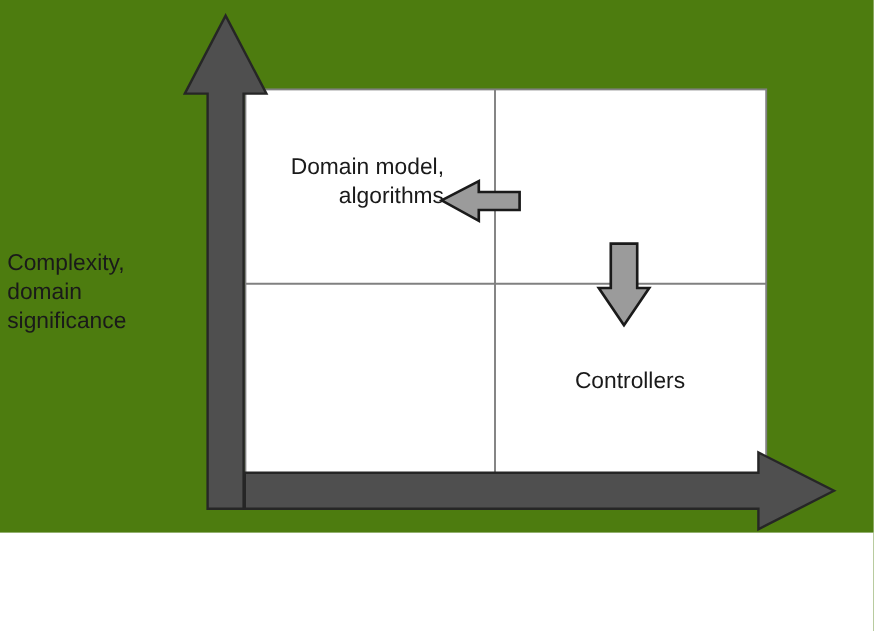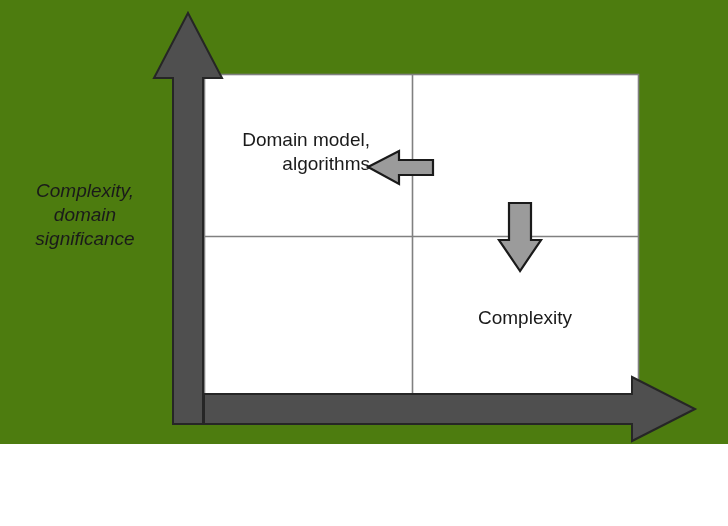--- a/index.html
+++ b/index.html
@@ -54,24 +54,23 @@
   }
   #label-q4 {
     left: 445px;
     top: 306px;
     width: 160px;
     text-align: center;
   }
   
   #label-y-axis {
     left: 6px;
-    top: 179px;
+    top: 208px;
     width: 158px;
-    text-align: center;
-    font-style: italic;
+    text-align: left;
   }
   #label-x-axis {
     left: 283px;
     top: 437px;
     width: 236px;
     text-align: center;
   }
 </style>
 </head>
 <body>
@@ -126,20 +125,20 @@
                L 541,240 Z" fill="#9b9b9b" stroke="#1a1a1a" stroke-width="2.2" stroke-linejoin="miter"></path>
     </g>
 
   </svg>
 
   <div class="txt" id="label-q2">Domain model,
 algorithms</div>
 
 
 
-  <div class="txt" id="label-q4">Complexity</div>
+  <div class="txt" id="label-q4">Controllers</div>
 
   <div class="txt" id="label-y-axis">Complexity,
 domain
 significance</div>
 
 
 </div>
 
 </body></html>

